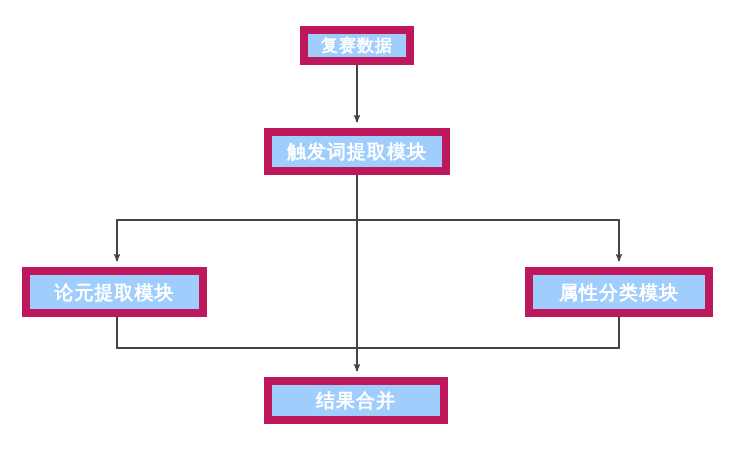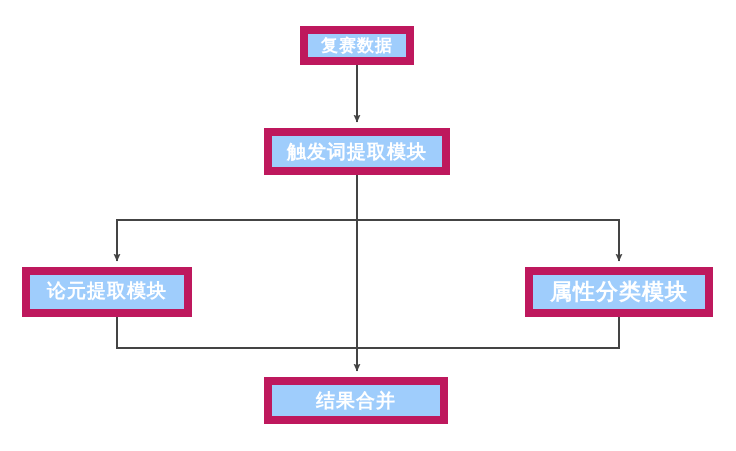--- a/index.html
+++ b/index.html
@@ -40,22 +40,22 @@
     z-index: 2;
     user-select: none;
   }
   .node-label {
     display: block;
     line-height: 1;
     white-space: nowrap;
   }
   #node-source      { left: 300px; top: 26px;  width: 114px; height: 39px; font-size: 17px; }
   #node-trigger     { left: 264px; top: 128px; width: 186px; height: 47px; font-size: 19px; }
-  #node-argument    { left: 22px;  top: 267px; width: 170px; height: 50px; font-size: 19px; font-family: Liberation Mono, monospace; }
-  #node-attribute   { left: 525px; top: 267px; width: 188px; height: 50px; font-size: 22px; }
+  #node-argument    { left: 22px;  top: 267px; width: 185px; height: 50px; font-size: 19px; }
+  #node-attribute   { left: 525px; top: 267px; width: 188px; height: 50px; font-size: 19px; }
   #node-merge       { left: 264px; top: 377px; width: 184px; height: 47px; font-size: 19px; text-align: center; }
 </style>
 </head>
 <body>
 
 <div id="canvas">
 
   <svg id="svg-layer" viewBox="0 0 736 451" xmlns="http://www.w3.org/2000/svg">
     <defs>
       <marker id="arrowhead" markerWidth="9" markerHeight="9" refX="7.5" refY="4" orient="auto" markerUnits="userSpaceOnUse">

